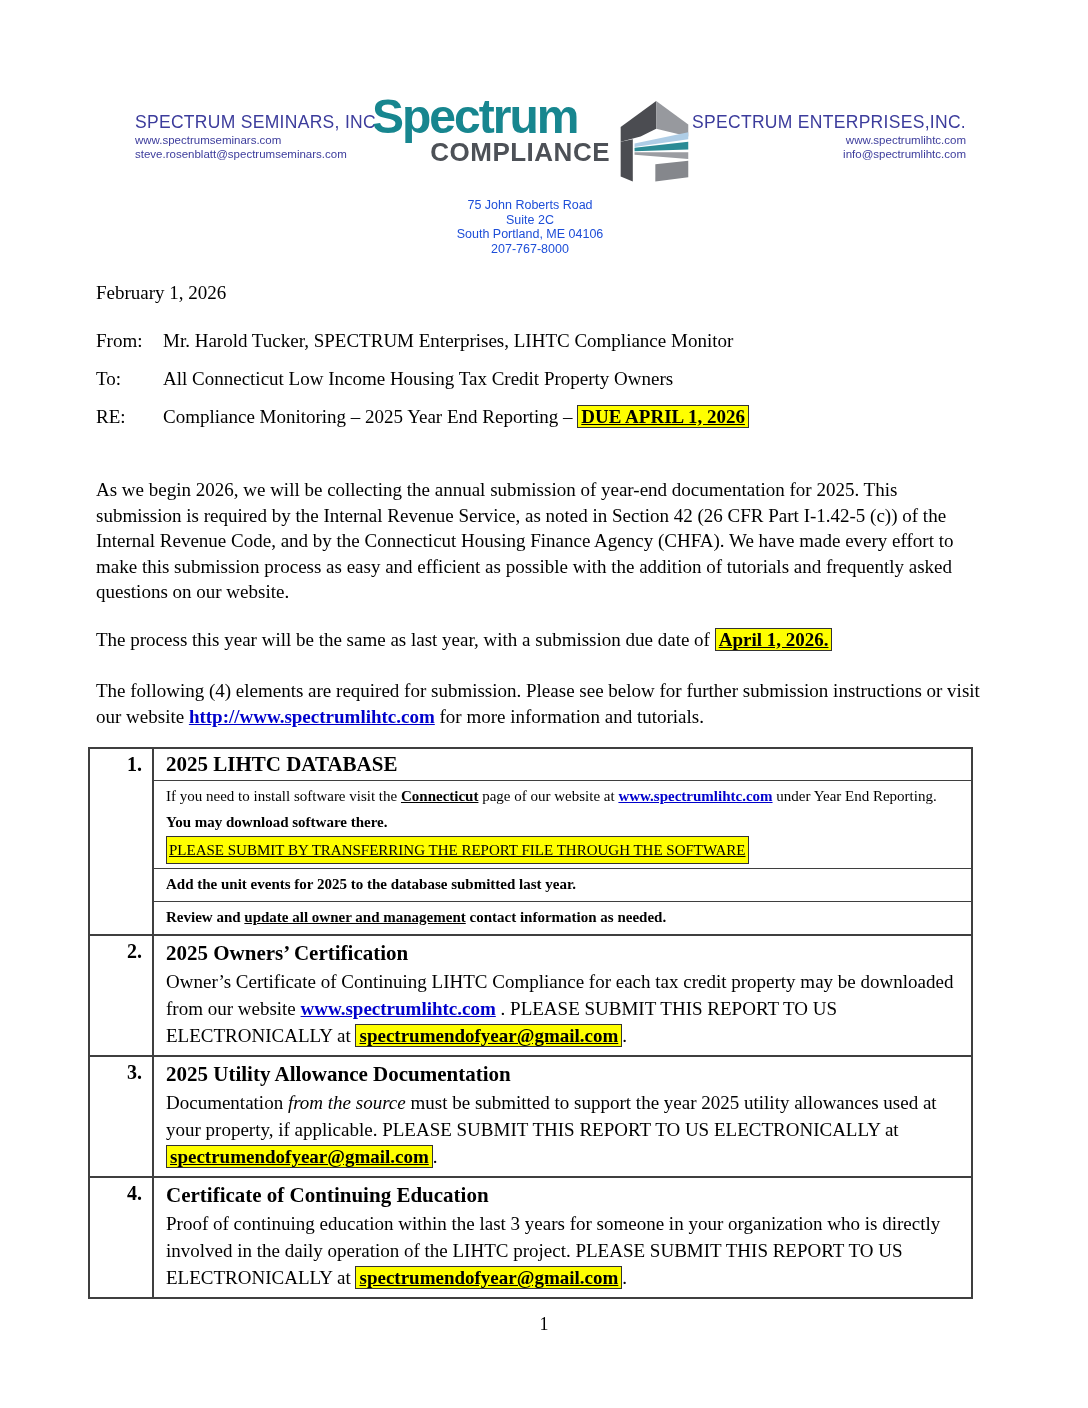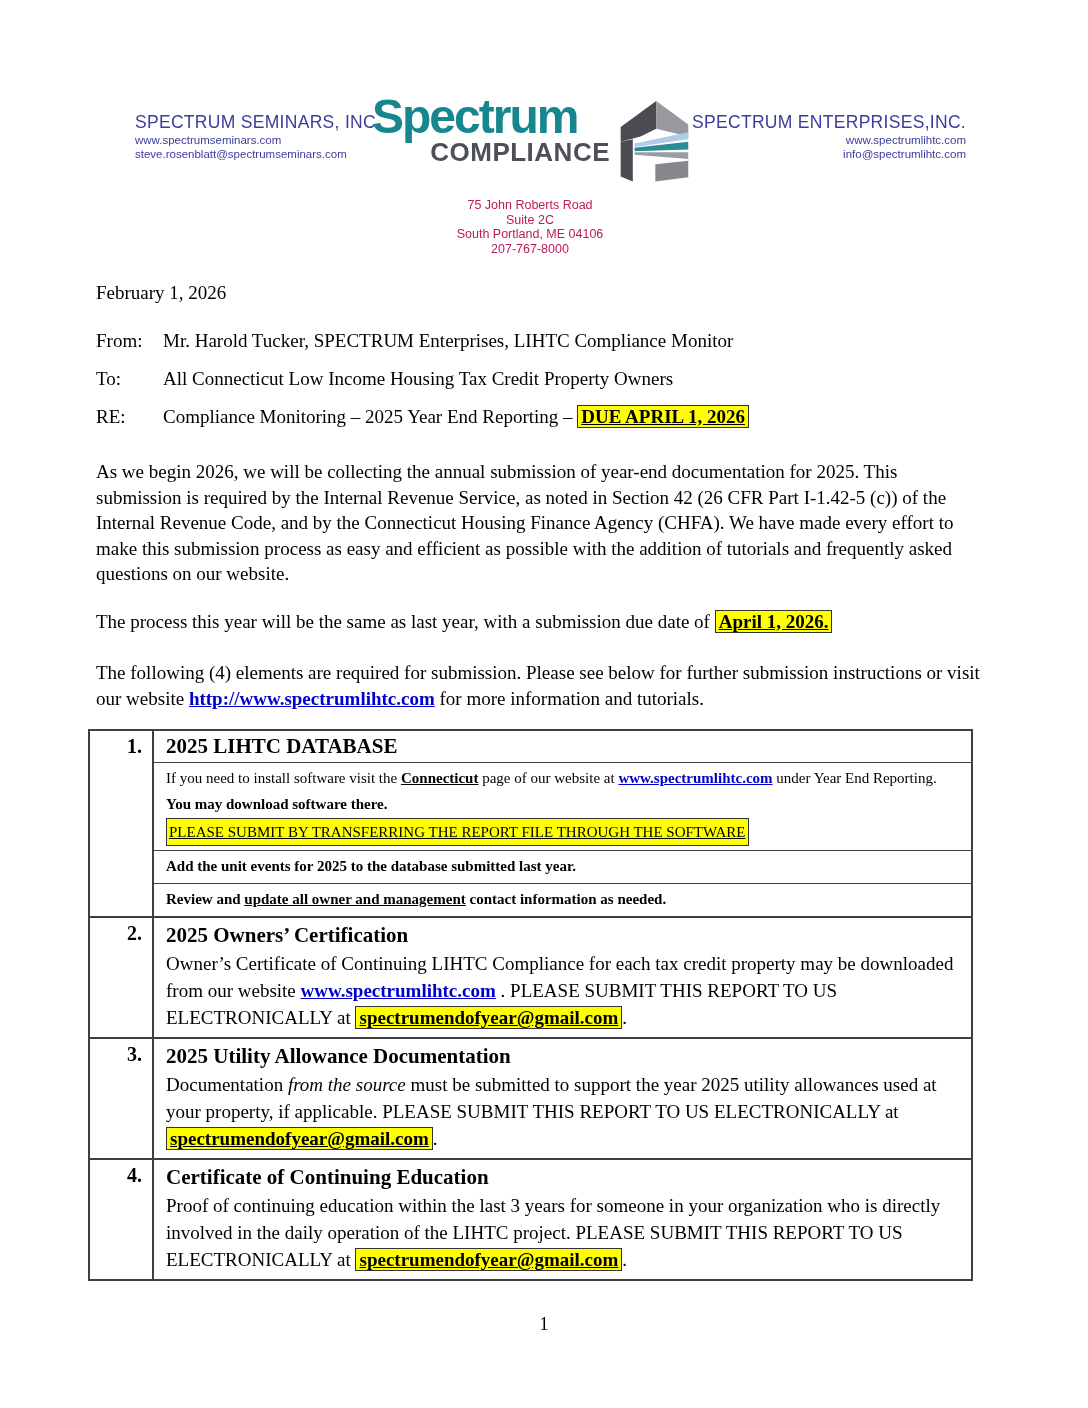--- a/index.html
+++ b/index.html
@@ -33,29 +33,29 @@
     display: block; text-align: right;
     font-family: "Liberation Sans", sans-serif;
     font-weight: bold; font-size: 26px; line-height: 28px;
     letter-spacing: 0.5px; color: #4d5157; margin-top: -4px;
   }
   .logo-icon { position: absolute; left: 612px; top: 88px; }
 
   .address {
     position: absolute; left: 380px; top: 198px; width: 300px;
     text-align: center; font-family: "Liberation Sans", sans-serif;
-    font-size: 12.5px; line-height: 14.5px; color: #be185d;
+    font-size: 12.5px; line-height: 14.5px; color: #1d4ed8;
   }
 
   
   .letter { position: absolute; left: 96px; top: 280px; width: 890px; font-size: 19px; line-height: 25.5px; }
   .date-line { margin-bottom: 22px; }
   .memo-row { display: flex; margin-bottom: 12.5px; }
   .memo-label { width: 67px; flex: 0 0 67px; }
-  .memo-row.re { margin-bottom: 30px; }
+  .memo-row.re { margin-bottom: 48px; }
   .para { margin-bottom: 22px; }
   .para.p2 { margin-bottom: 26px; }
   .para.p3 { margin-bottom: 18px; }
 
   .hl-inline {
     background: #ffff00; font-weight: bold; text-decoration: underline;
     border: 1px solid #333333; padding: 0 3px;
   }
   .link { color: #0000cc; font-weight: bold; text-decoration: underline; cursor: pointer; }
   .bold { font-weight: bold; }

